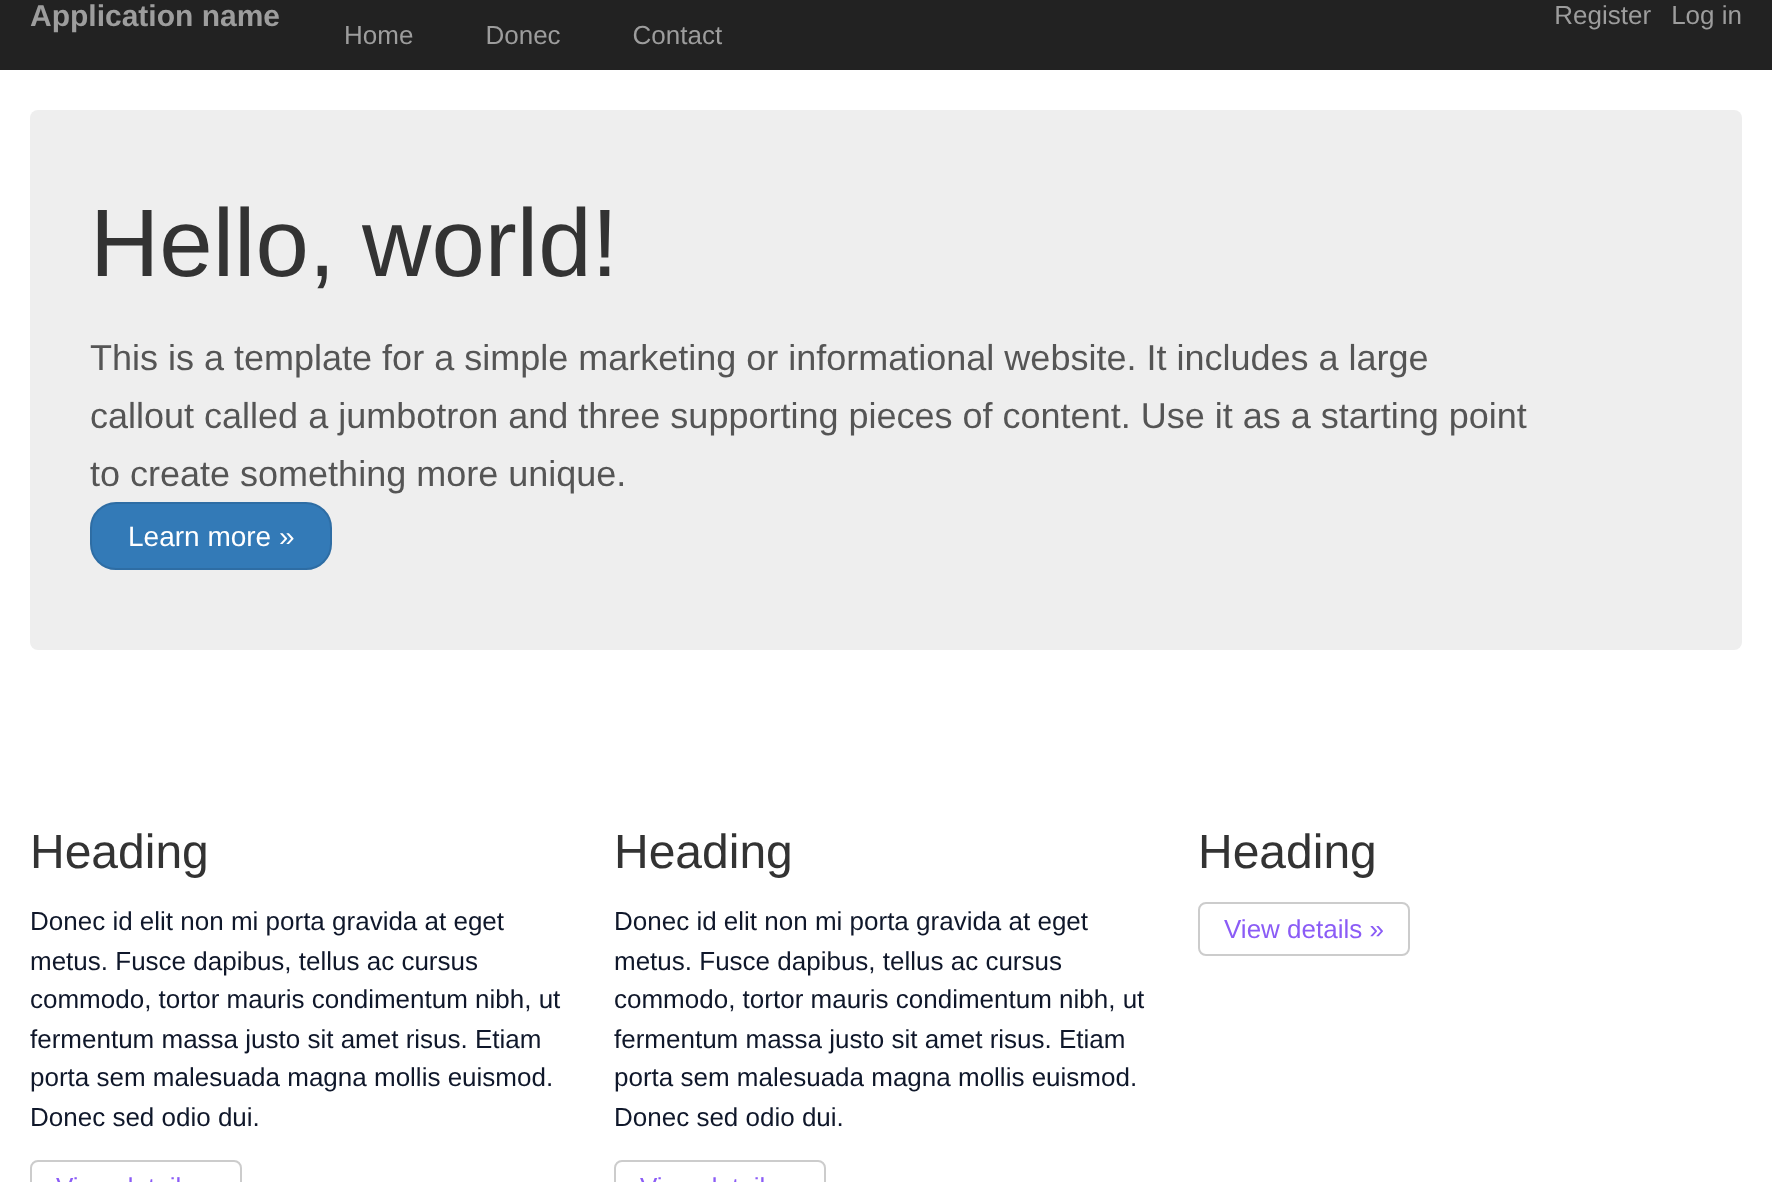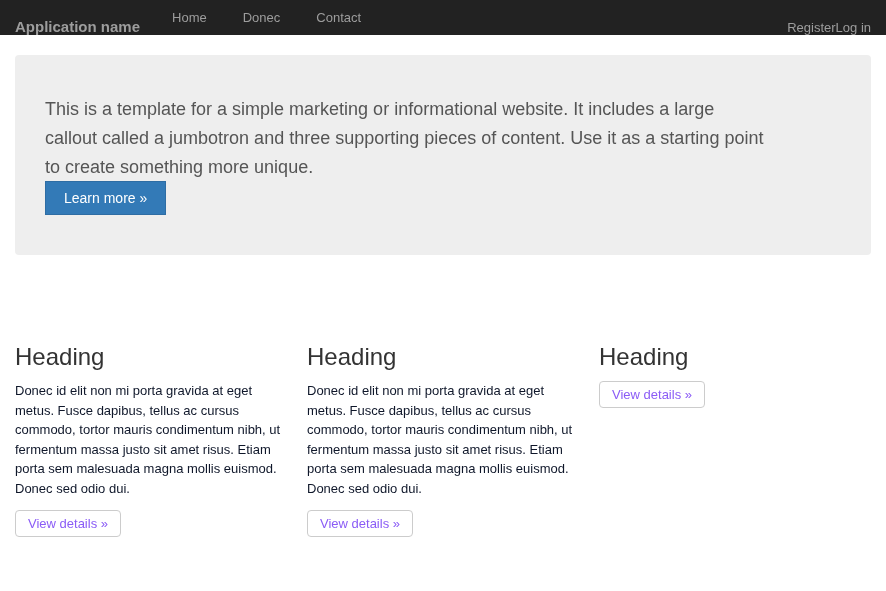--- a/index.html
+++ b/index.html
@@ -4,21 +4,21 @@
   <style>
     * { box-sizing: border-box; margin: 0; padding: 0; }
     body { font-family: "Helvetica Neue", Helvetica, Arial, sans-serif; font-size: 14px; color: #333; background: #fff; }
 
     
     .navbar {
       background-color: #222;
       color: #fff;
       height: 35px;
       display: flex;
-      align-items: flex-end;
+      align-items: flex-start;
       padding: 0 15px;
     }
     .navbar-brand {
       color: #9d9d9d;
       font-size: 15px;
       font-weight: bold;
       margin-right: 20px;
       text-decoration: none;
     }
     .navbar-nav {
@@ -30,20 +30,21 @@
     .navbar-nav a {
       color: #9d9d9d;
       text-decoration: none;
       padding: 0 12px;
       font-size: 13px;
       line-height: 35px;
       display: block;
     }
     .navbar-right {
       display: flex;
+      gap: 10px;
       align-items: center;
     }
     .navbar-right a {
       color: #9d9d9d;
       text-decoration: none;
       font-size: 13px;
     }
 
     
     .jumbotron {
@@ -63,21 +64,21 @@
       line-height: 1.6;
       max-width: 720px;
       color: #555;
     }
     .btn-primary {
       background-color: #337ab7;
       color: #fff;
       border: 1px solid #2e6da4;
       padding: 8px 18px;
       font-size: 14px;
-      border-radius: 0;
+      border-radius: 13px;
       cursor: pointer;
       text-decoration: none;
       display: inline-block;
     }
 
     
     .main-content {
       padding: 20px 15px;
       display: flex;
       gap: 20px;
@@ -126,20 +127,21 @@
       <a>Contact</a>
     </li>
   </ul>
   <div class="navbar-right">
     <a>Register</a>
     <a>Log in</a>
   </div>
 </nav>
 
 <div class="jumbotron">
+  <h1>Hello, world!</h1>
   <p>This is a template for a simple marketing or informational website. It includes a large callout called a jumbotron and three supporting pieces of content. Use it as a starting point to create something more unique.</p>
   <a class="btn-primary">Learn more »</a>
 </div>
 
 <div class="main-content">
   <div class="col">
     <h2>Heading</h2>
     <p>Donec id elit non mi porta gravida at eget metus. Fusce dapibus, tellus ac cursus commodo, tortor mauris condimentum nibh, ut fermentum massa justo sit amet risus. Etiam porta sem malesuada magna mollis euismod. Donec sed odio dui.</p>
     <a class="btn-default">View details »</a>
   </div>

